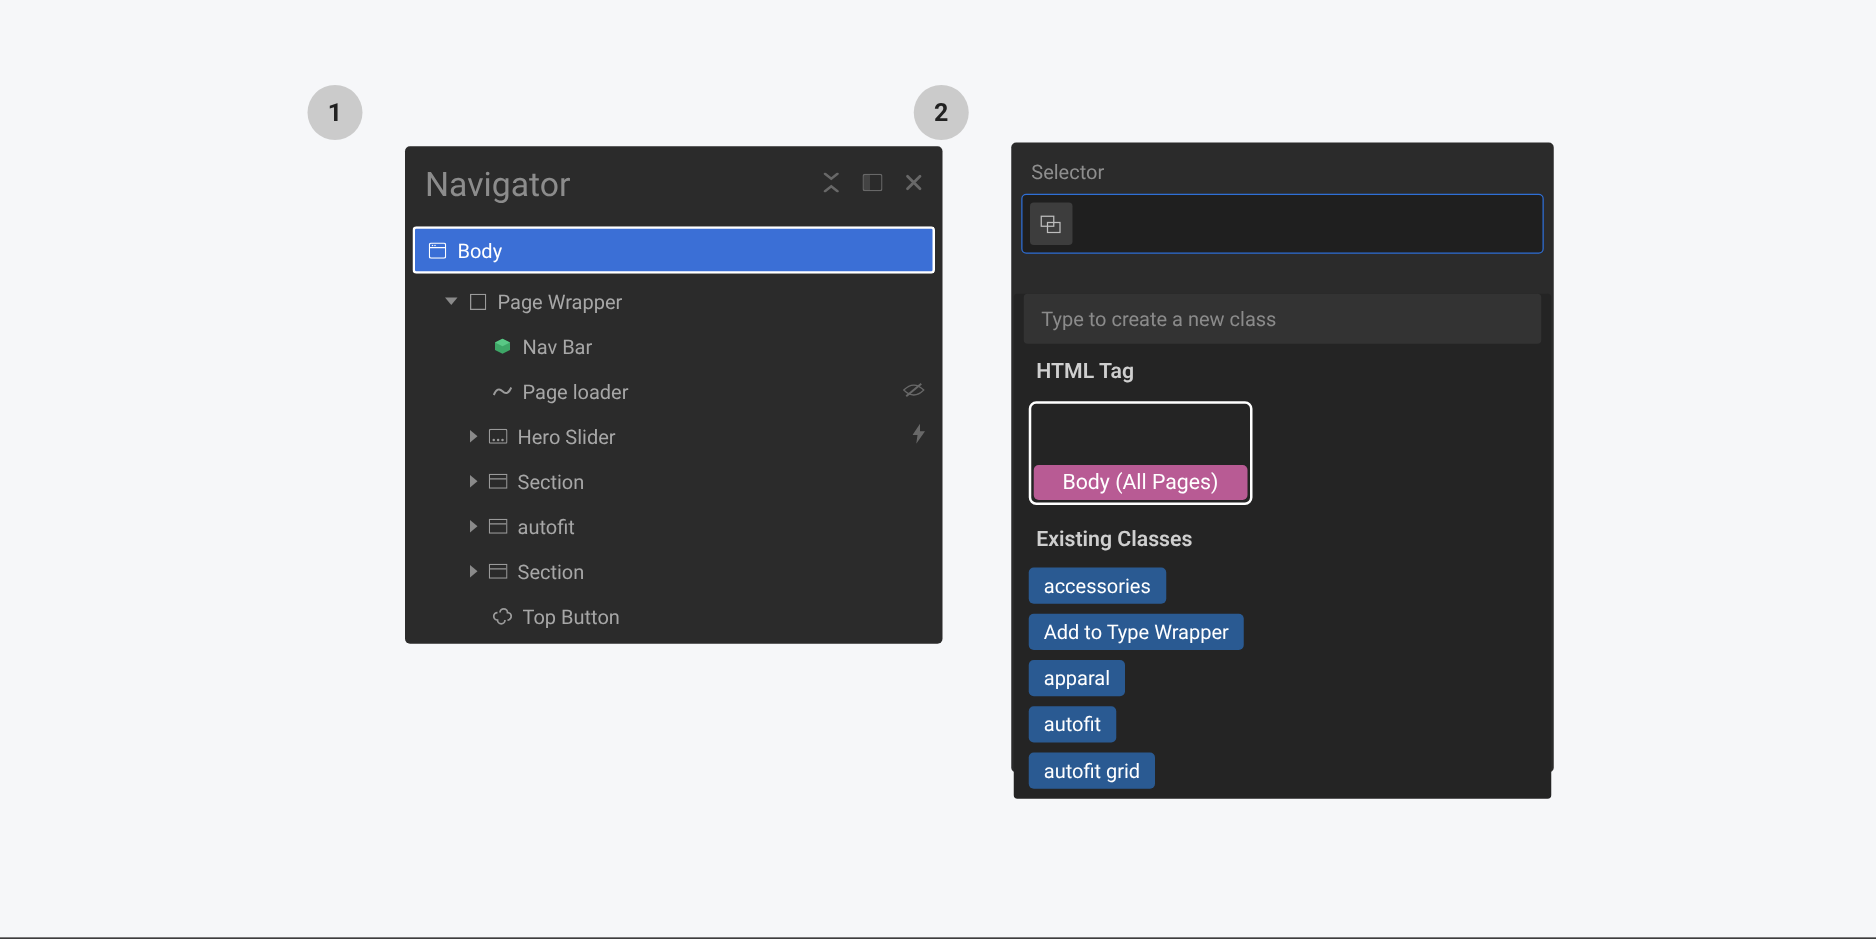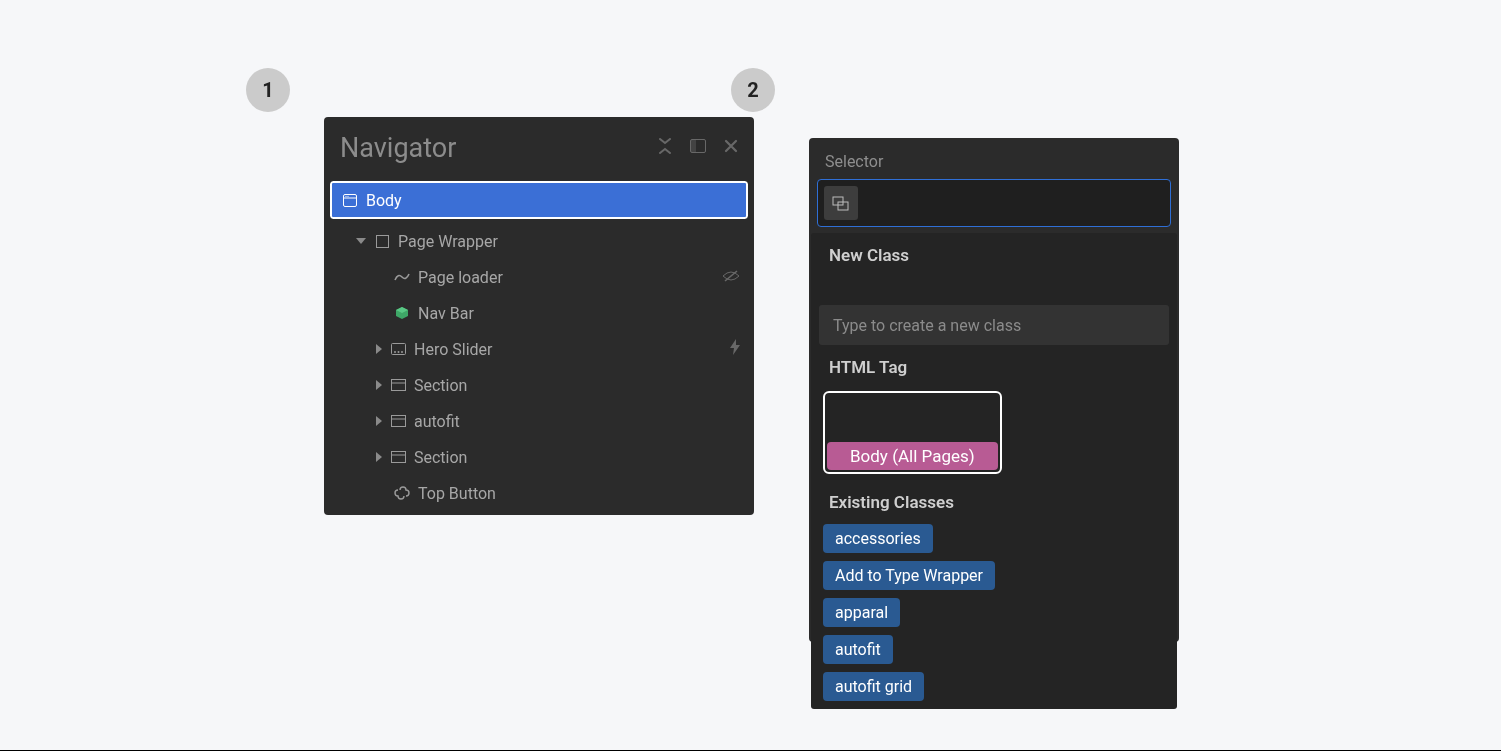--- a/index.html
+++ b/index.html
@@ -27,21 +27,21 @@
   .badge-2 { left: 731px; top: 68px; }
 
   .panel {
     position: absolute;
     background: #2b2b2b;
     border-radius: 4px;
     color: #9a9a9a;
     font-size: 15px;
   }
   .panel-1 { left: 324px; top: 117px; width: 430px; height: 398px; }
-  .panel-2 { left: 809px; top: 138px; width: 370px; height: 504px; }
+  .panel-2 { left: 809px; top: 114px; width: 434px; height: 504px; }
 
   .nav-header {
     display: flex;
     align-items: center;
     justify-content: space-between;
     padding: 10px 16px 10px 16px;
     height: 62px;
   }
   .nav-title { font-size: 27px; color: #8c8c8c; font-weight: 400; }
   .nav-header .ctrls { display: flex; align-items: center; gap: 18px; }
@@ -171,42 +171,42 @@
         <svg width="13" height="13" viewBox="0 0 13 13">
             <rect x="0.5" y="0.5" width="12" height="12" stroke="#9a9a9a" fill="none"></rect>
           </svg>
       </span>
       <span>Page Wrapper</span>
     </div>
 
     <div class="tree-row indent-2">
       <span style="width:10px"></span>
       <span class="ico">
+        <svg width="14" height="14" viewBox="0 0 14 14">
+            <path d="M7 1 L13 4 L13 10 L7 13 L1 10 L1 4 Z" fill="#3fae6a" opacity="0.95"></path>
+            <path d="M7 1 L13 4 L7 7 L1 4 Z" fill="#59c885"></path>
+          </svg>
+      </span>
+      <span>Nav Bar</span>
+    </div>
+
+    <div class="tree-row indent-2">
+      <span style="width:10px"></span>
+      <span class="ico">
         <svg width="16" height="10" viewBox="0 0 16 10">
             <path d="M1 8 Q4 1 8 5 Q12 9 15 2" stroke="#9a9a9a" stroke-width="1.6" fill="none"></path>
           </svg>
       </span>
       <span>Page loader</span>
       <span class="row-right">
         <svg width="18" height="14" viewBox="0 0 18 14">
             <path d="M1 7 Q9 -1 17 7 Q9 15 1 7 Z" stroke="#9a9a9a" fill="none"></path>
             <line x1="3" y1="12" x2="15" y2="2" stroke="#9a9a9a" stroke-width="1.6"></line>
           </svg>
       </span>
-    </div>
-
-    <div class="tree-row indent-2">
-      <span style="width:10px"></span>
-      <span class="ico">
-        <svg width="14" height="14" viewBox="0 0 14 14">
-            <path d="M7 1 L13 4 L13 10 L7 13 L1 10 L1 4 Z" fill="#3fae6a" opacity="0.95"></path>
-            <path d="M7 1 L13 4 L7 7 L1 4 Z" fill="#59c885"></path>
-          </svg>
-      </span>
-      <span>Nav Bar</span>
     </div>
 
     <div class="tree-row indent-2">
       <span class="caret-right"></span>
       <span class="ico">
         <svg width="15" height="12" viewBox="0 0 15 12">
             <rect x="0.5" y="0.5" width="14" height="11" rx="1" stroke="#9a9a9a" fill="none"></rect>
             <circle cx="4" cy="9" r="1" fill="#9a9a9a"></circle>
             <circle cx="7.5" cy="9" r="1" fill="#9a9a9a"></circle>
             <circle cx="11" cy="9" r="1" fill="#9a9a9a"></circle>
@@ -270,21 +270,20 @@
   <div class="sel-input-wrap">
     <div class="sel-chip">
       <svg width="18" height="15" viewBox="0 0 18 15">
           <rect x="1" y="1" width="10" height="8" stroke="#bdbdbd" fill="none"></rect>
           <rect x="6" y="6" width="10" height="8" stroke="#bdbdbd" fill="none"></rect>
         </svg>
     </div>
   </div>
 
   <div class="dropdown">
-    <div class="dd-heading">New Class</div>
     <div class="dd-input-row">
       <div class="dd-fake-input">
         <span>Type to create a new class</span>
       </div>
     </div>
 
     <div class="dd-heading">HTML Tag</div>
     <div class="dd-tag-row">
       <span class="html-tag-highlight">
         <span class="html-tag-chip">Body (All Pages)</span>

